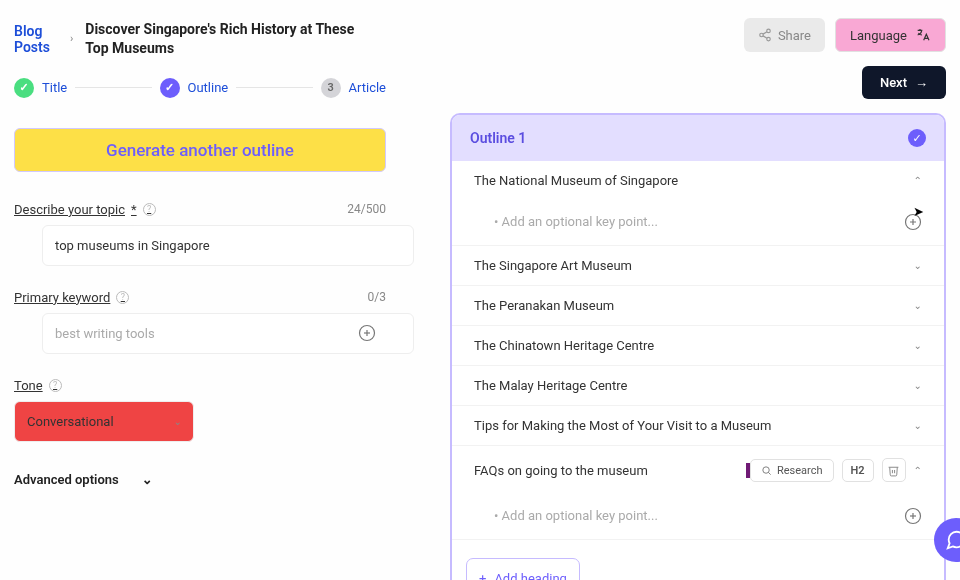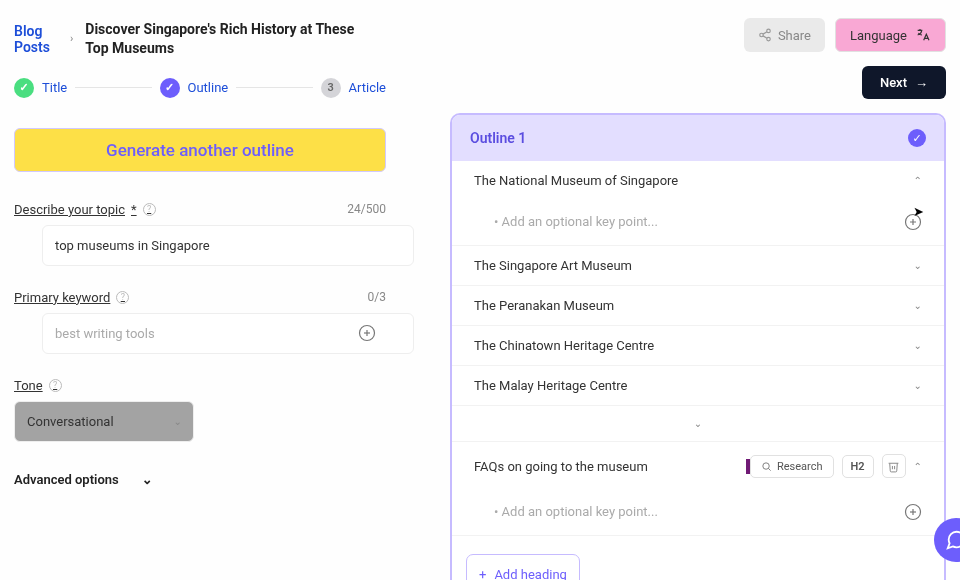--- a/index.html
+++ b/index.html
@@ -25,21 +25,21 @@
 .field-label { font-size: 13px; color: #333; display: flex; align-items: center; gap: 6px; text-decoration: underline; }
 .required { color: #333; }
 .help-icon { width: 13px; height: 13px; border: 1px solid #bbb; border-radius: 50%; display: inline-flex; align-items: center; justify-content: center; font-size: 9px; color: #bbb; }
 .field-counter { font-size: 12px; color: #888; }
 .text-input { width: 100%; border: 1px solid #eee; border-radius: 6px; padding: 12px; font-size: 13px; color: #333; background: #fff; margin-left: 28px; }
 .text-input::placeholder { color: #aaa; }
 .input-with-icon { position: relative; }
 .input-with-icon .text-input { padding-right: 38px; }
 .plus-in-input { position: absolute; right: 10px; top: 50%; transform: translateY(-50%); color: #888; cursor: pointer; }
 .select-wrap { position: relative; width: 180px; }
-.select-input { width: 100%; border: 1px solid #eee; border-radius: 6px; padding: 12px; font-size: 13px; color: #333; background: #a3a3a3; cursor: pointer; }
+.select-input { width: 100%; border: 1px solid #eee; border-radius: 6px; padding: 12px; font-size: 13px; color: #333; background: #ef4444; cursor: pointer; }
 .select-chevron { position: absolute; right: 12px; top: 50%; transform: translateY(-50%); color: #888; font-size: 10px; }
 .adv-options { font-size: 13px; font-weight: 600; color: #222; display: flex; align-items: center; gap: 23px; margin-top: 30px; cursor: pointer; }
 .top-bar { display: flex; justify-content: flex-end; gap: 10px; margin-bottom: 14px; }
 .share-btn { display: flex; align-items: center; gap: 6px; background: #eaeaea; border: none; padding: 8px 14px; border-radius: 6px; font-size: 13px; color: #888; cursor: pointer; }
 .lang-btn { display: flex; align-items: center; gap: 8px; background: #f9a8d4; border: 1px solid #e1e1e1; padding: 8px 14px; border-radius: 6px; font-size: 13px; color: #333; cursor: pointer; }
 .next-btn { background: #0f172a; color: #fff; border: none; padding: 9px 18px; border-radius: 6px; font-size: 13px; font-weight: 500; display: flex; align-items: center; gap: 8px; cursor: pointer; margin-left: auto; margin-bottom: 14px; }
 .outline-card { border: 2px solid #c6bbff; border-radius: 10px; background: #fff; overflow: hidden; }
 .outline-header { background: #e3deff; padding: 14px 18px; display: flex; justify-content: space-between; align-items: center; }
 .outline-title { font-size: 14px; font-weight: 600; color: #5b4de0; }
 .check-circle { width: 18px; height: 18px; background: #6d5efc; border-radius: 50%; display: flex; align-items: center; justify-content: center; color: #fff; font-size: 11px; }
@@ -211,20 +211,21 @@
             </div>
           </div>
         <div class="oi">
             <div class="oi-head">
               <span class="oi-title">The Malay Heritage Centre</span>
               <span class="oi-chevron">⌄</span>
             </div>
           </div>
         <div class="oi">
             <div class="oi-head">
+              <span class="oi-title">Tips for Making the Most of Your Visit to a Museum</span>
               <span class="oi-chevron">⌄</span>
             </div>
           </div>
 
         <div class="oi">
           <div class="oi-head">
             <span class="oi-title" style="border-right:4px solid #701a75;padding-right:1px">FAQs on going to the museum</span>
             <div class="oi-tools">
               <button class="research-btn">
                 <svg width="11" height="11" viewBox="0 0 24 24" fill="none" stroke="#777" stroke-width="2">

